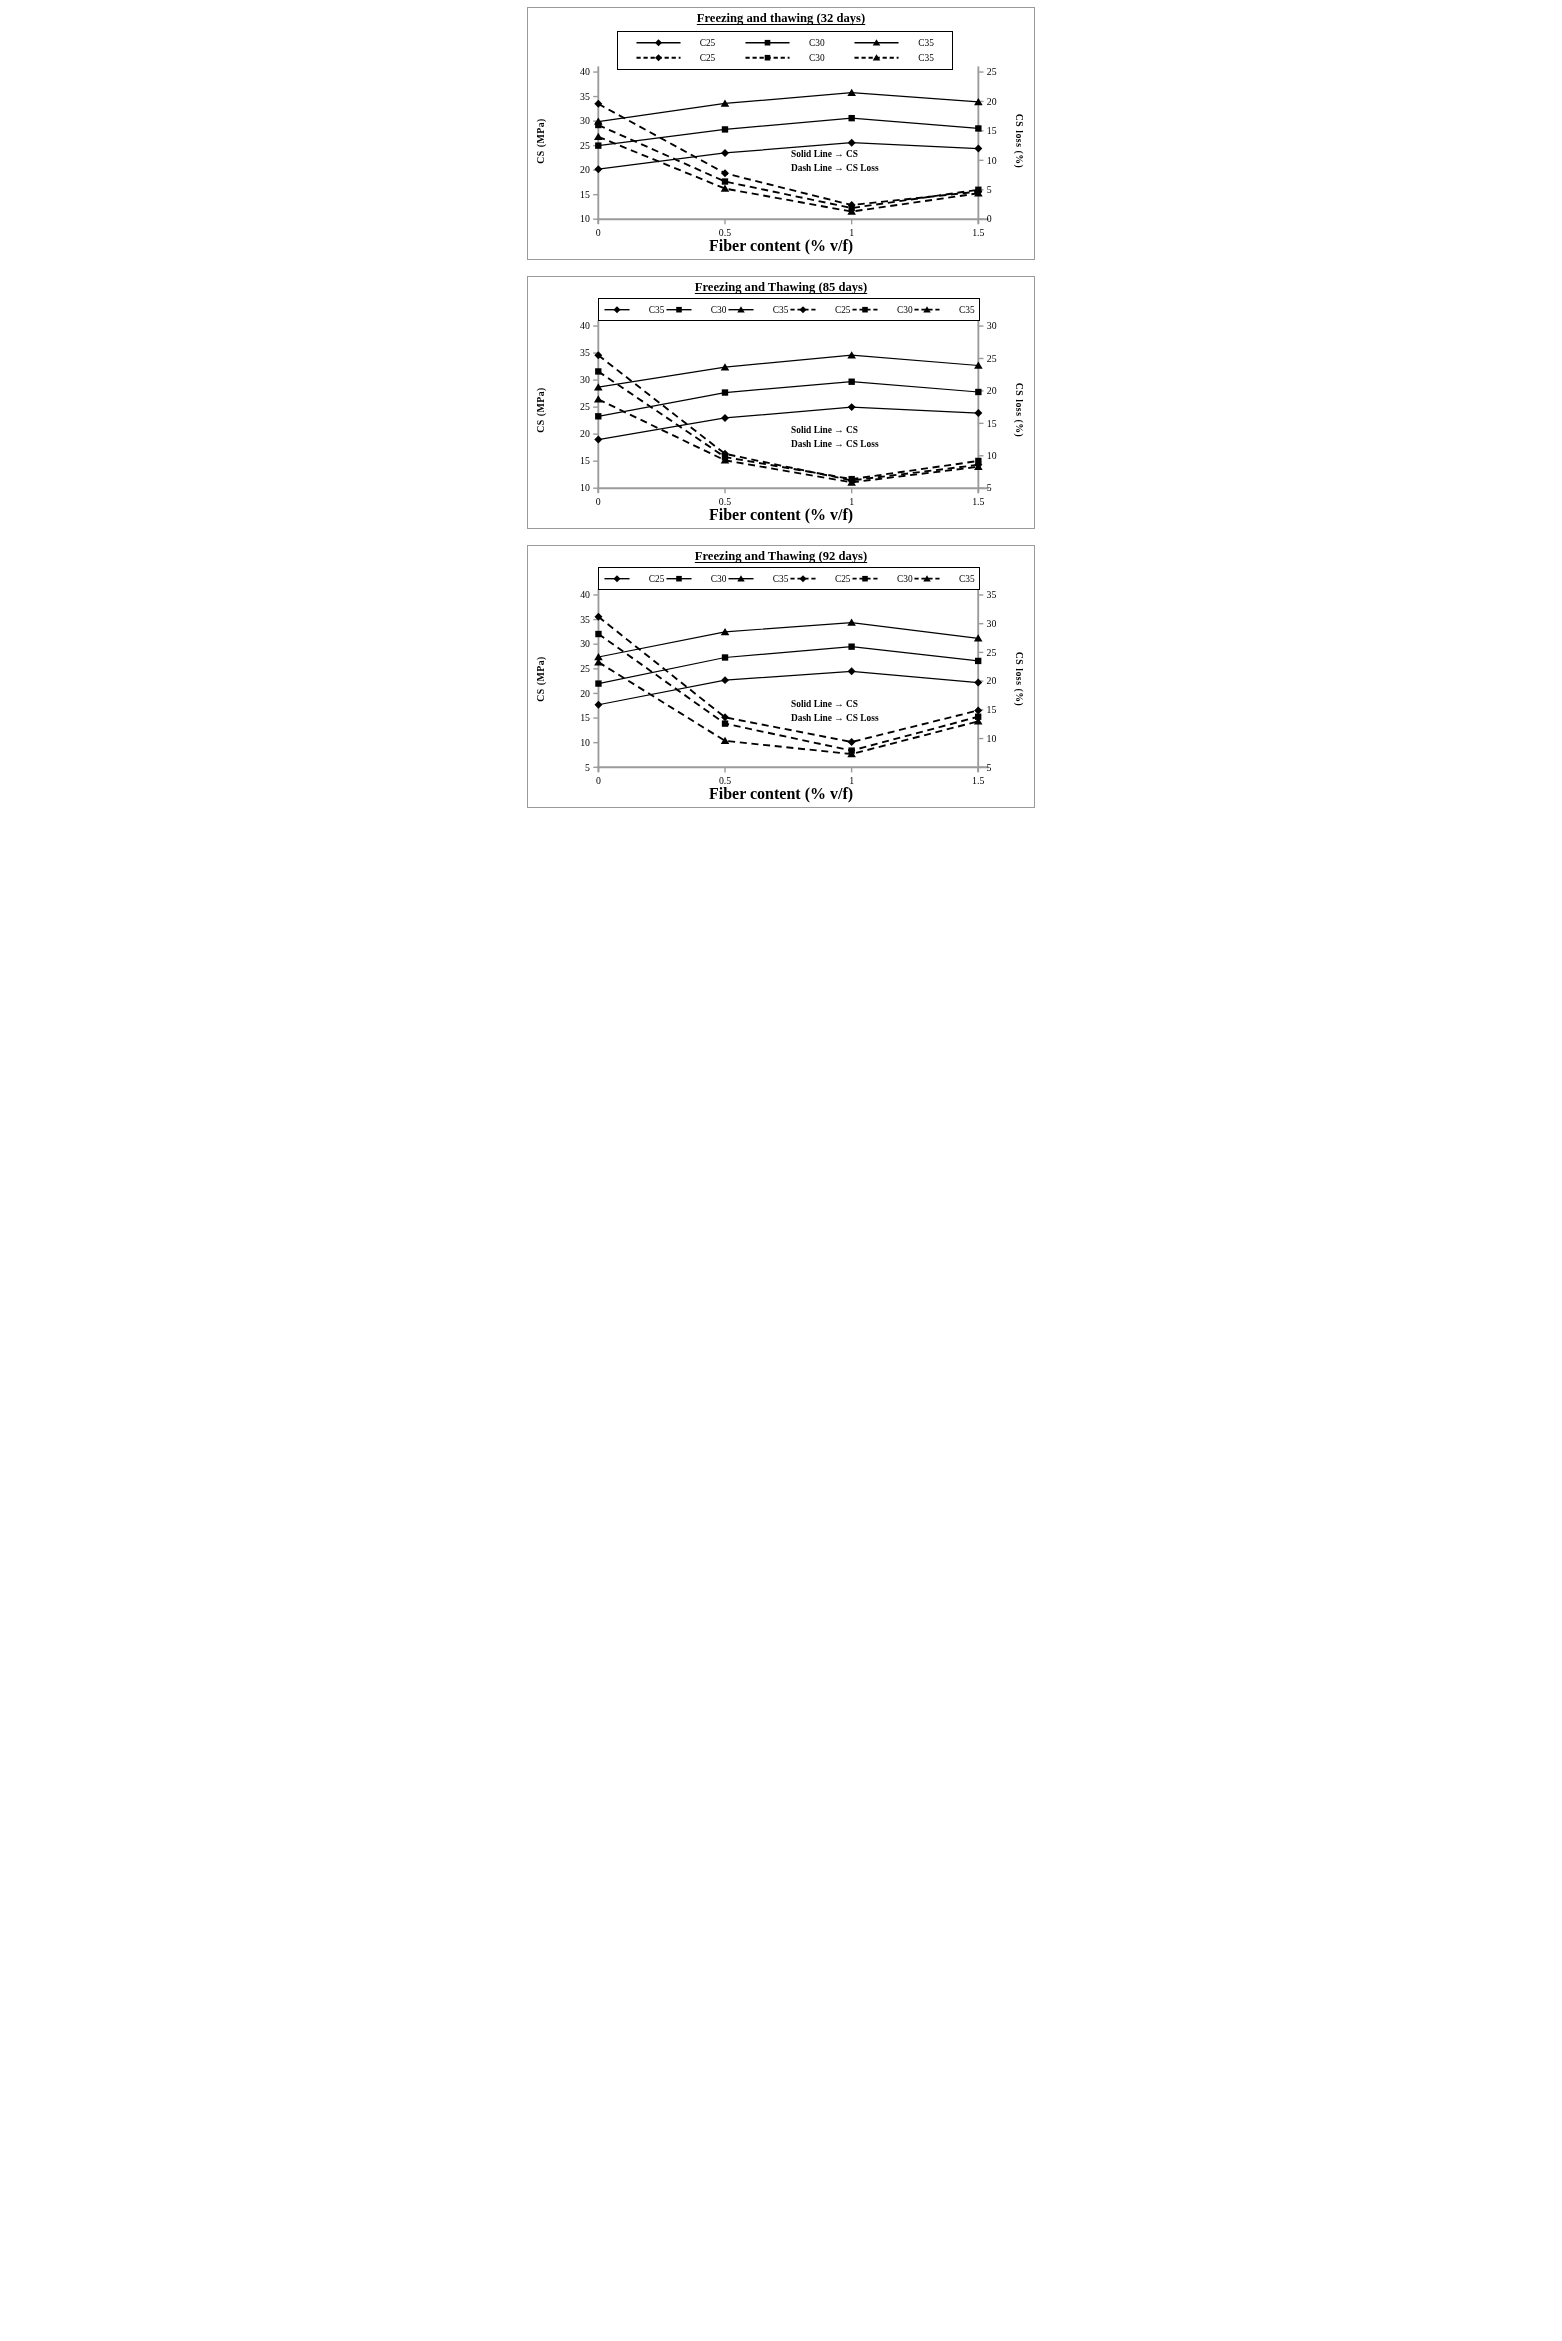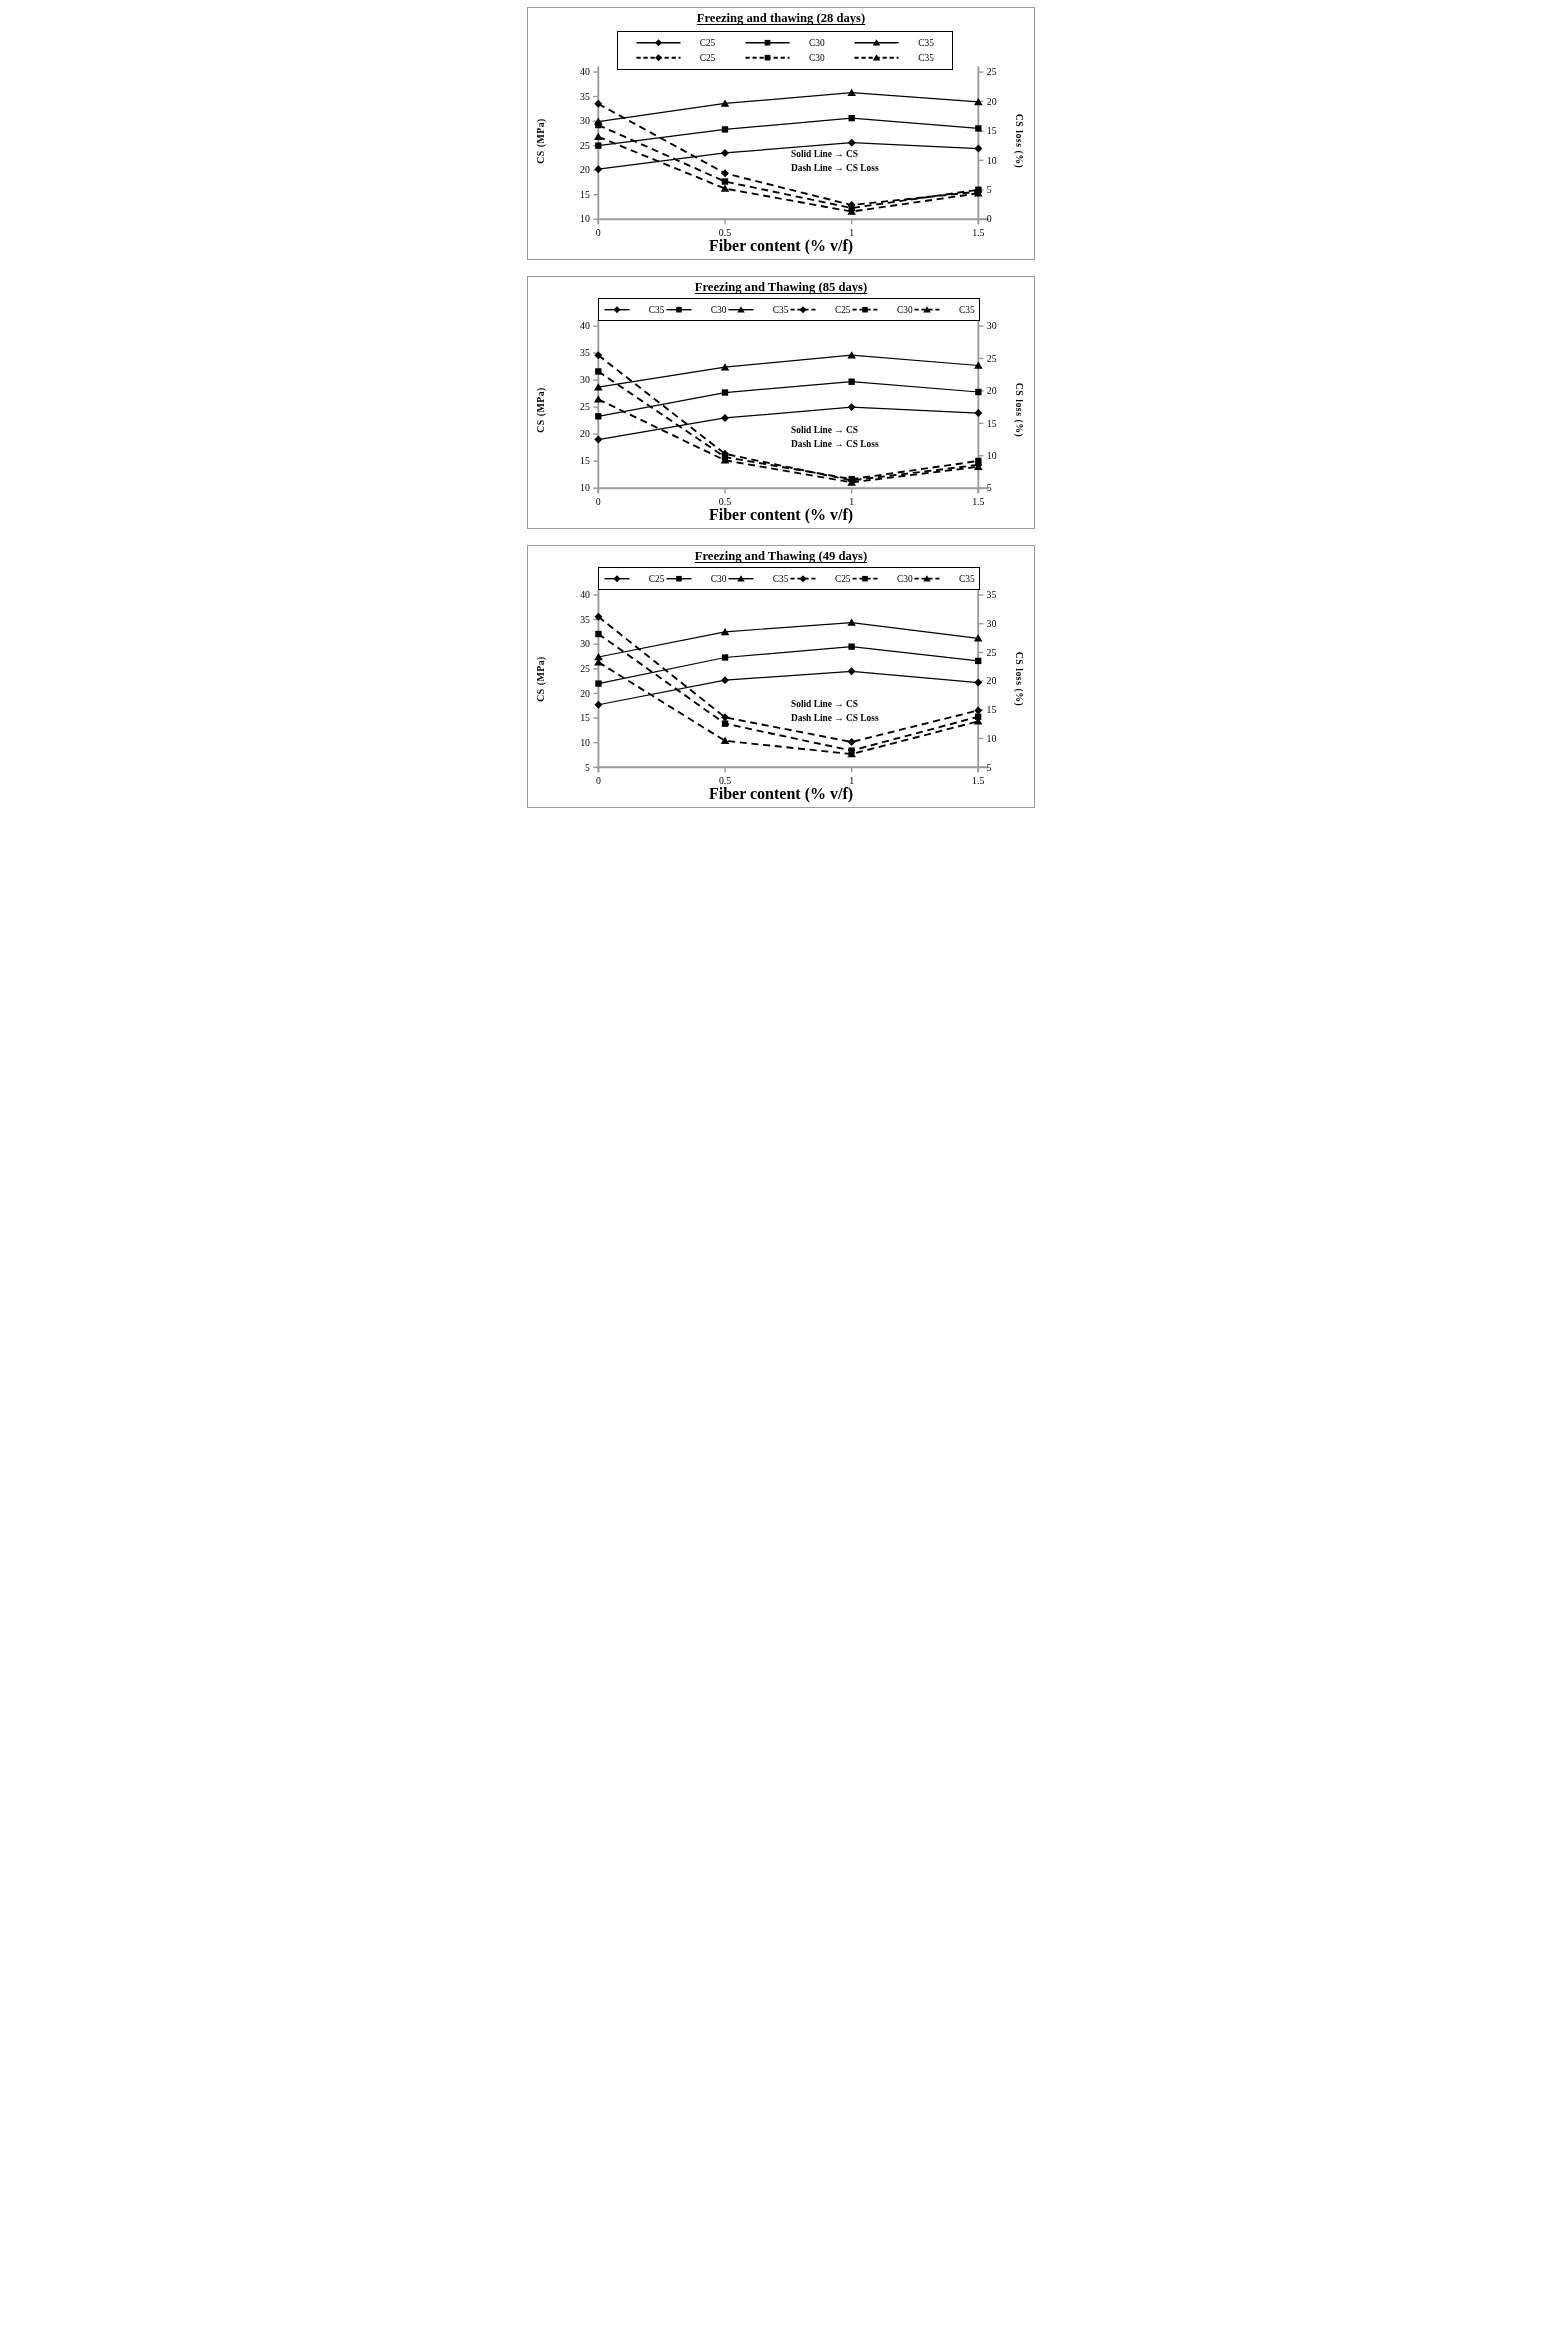--- a/index.html
+++ b/index.html
@@ -27,21 +27,21 @@
   .ylab-right{right:-45px;top:126px;transform:rotate(90deg);}
   .xlab{position:absolute;left:0;bottom:3.7px;width:100%;text-align:center;
         font-size:16px;font-weight:bold;}
 </style>
 </head>
 <body>
 
 <div class="page">
 
   <section class="panel h1">
-    <h2 class="chart-title">Freezing and thawing (28 days)</h2>
+    <h2 class="chart-title">Freezing and thawing (32 days)</h2>
     <div class="legend-grid">
         <span class="legend-item">
           <svg width="45" height="9.4" viewBox="0 0 96 20">
             <line x1="1" y1="10" x2="95" y2="10" stroke="#000000" stroke-width="3"></line>
             <path d="M 48 2.5 L 55.5 10 L 48 17.5 L 40.5 10 Z" fill="#000000"></path>
           </svg>
           <span class="legend-label">C25</span>
         </span>
         <span class="legend-item">
           <svg width="45" height="9.4" viewBox="0 0 96 20">
@@ -275,21 +275,21 @@
     <div class="anno" style="left:263px;top:146px;">
       <div>Solid Line → CS</div>
       <div>Dash Line → CS Loss</div>
     </div>
     <div class="ylab ylab-left">CS (MPa)</div>
     <div class="ylab ylab-right">CS loss (%)</div>
     <div class="xlab">Fiber content (% v/f)</div>
   </section>
 
   <section class="panel h3">
-    <h2 class="chart-title">Freezing and Thawing (49 days)</h2>
+    <h2 class="chart-title">Freezing and Thawing (92 days)</h2>
     <div class="legend-row">
         <span class="legend-item">
           <svg width="26" height="9.4" viewBox="0 0 56 20">
             <line x1="1" y1="10" x2="55" y2="10" stroke="#000000" stroke-width="3"></line>
             <path d="M 28 2.5 L 35.5 10 L 28 17.5 L 20.5 10 Z" fill="#000000"></path>
           </svg>
           <span class="legend-label">C25</span>
         </span>
         <span class="legend-item">
           <svg width="26" height="9.4" viewBox="0 0 56 20">

